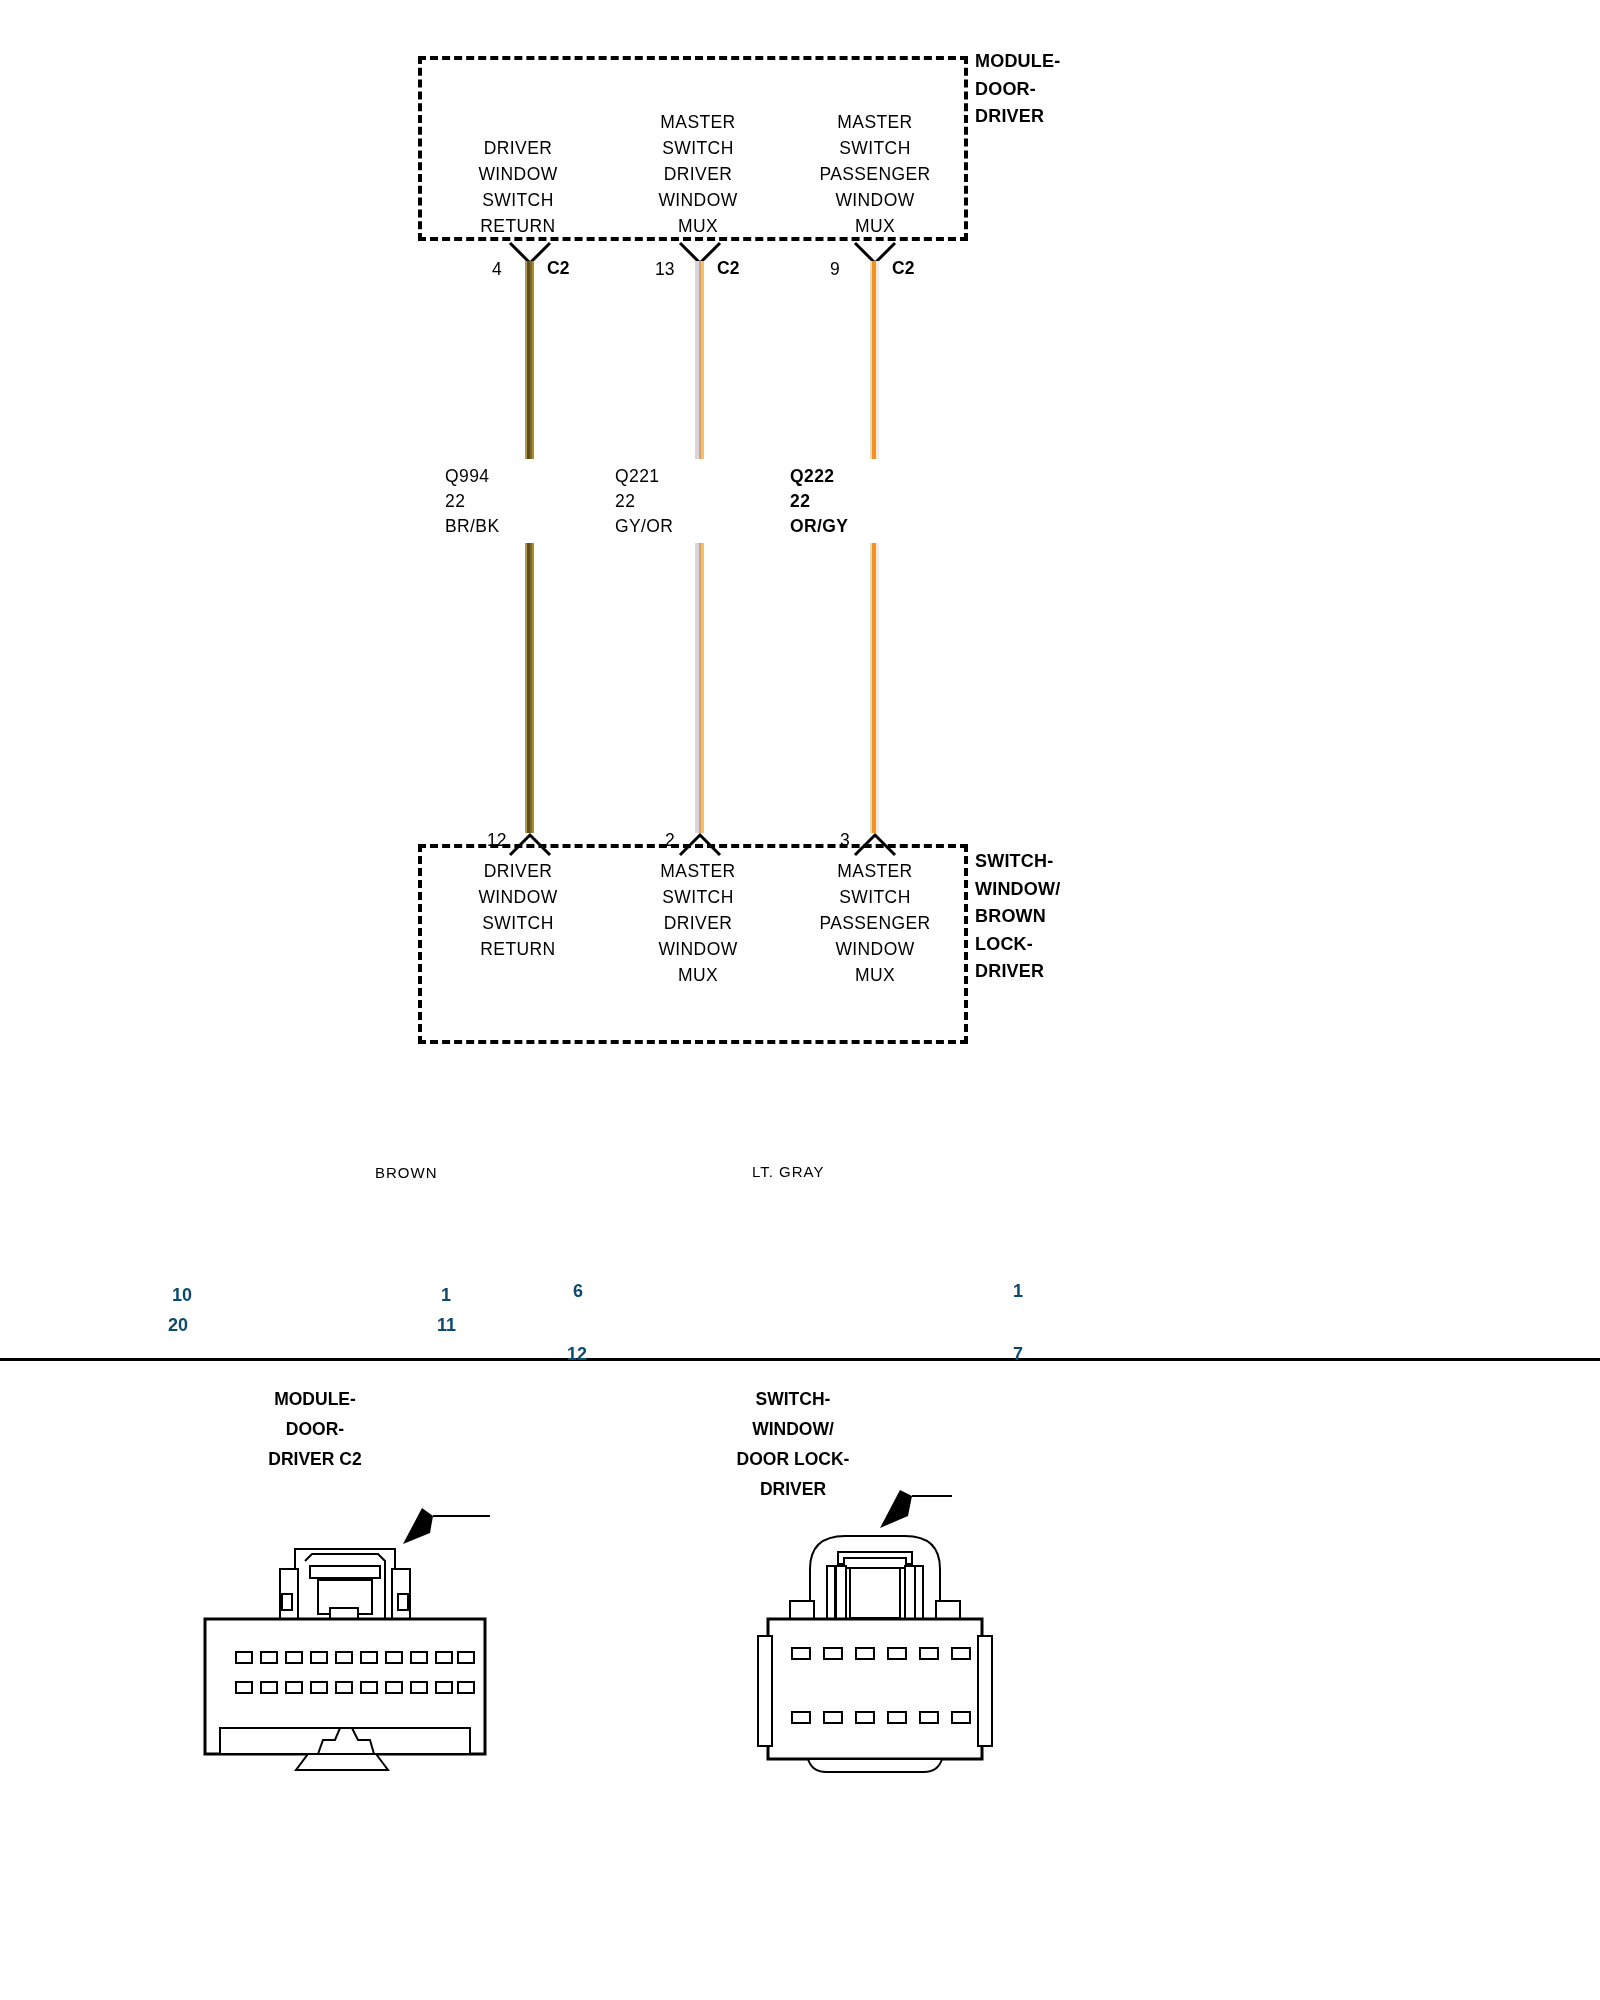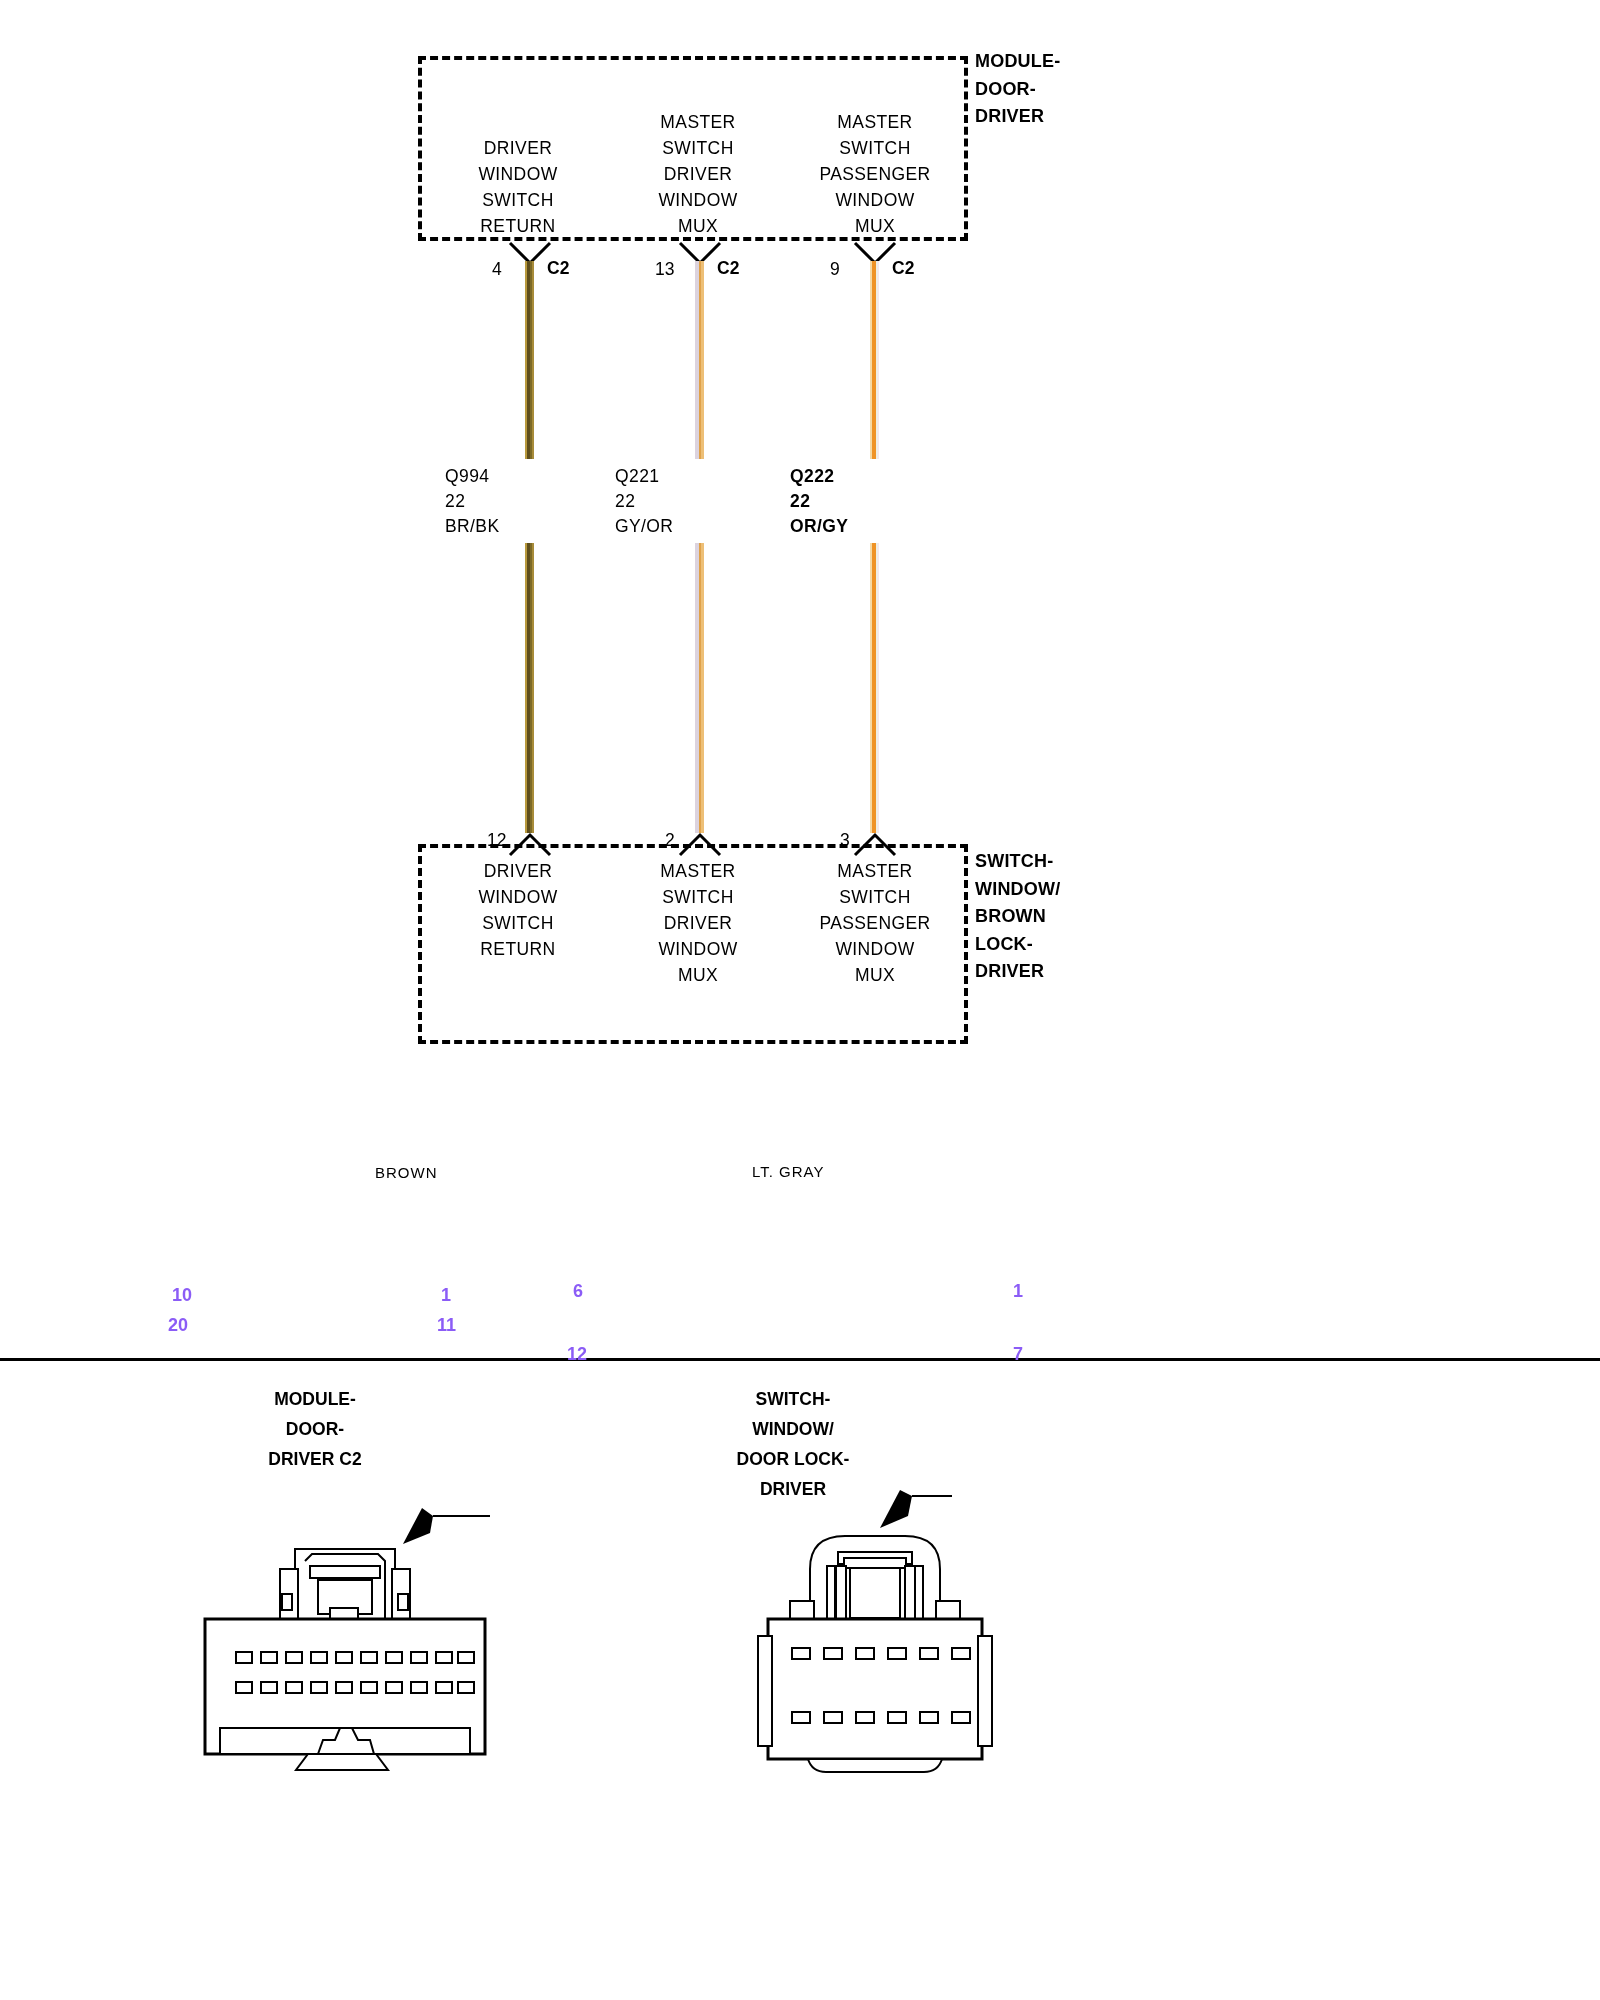--- a/index.html
+++ b/index.html
@@ -130,21 +130,21 @@
     position: absolute;
     font-size: 15px;
     color: #000000;
     letter-spacing: 1px;
     white-space: nowrap;
   }
   .conn-pin-num {
     position: absolute;
     font-size: 18px;
     font-weight: bold;
-    color: #8b5cf6;
+    color: #0c4a6e;
     white-space: nowrap;
     text-align: center;
   }
 
   
   .fig-id {
     position: absolute;
     font-size: 13px;
     font-weight: bold;
     color: #000000;

